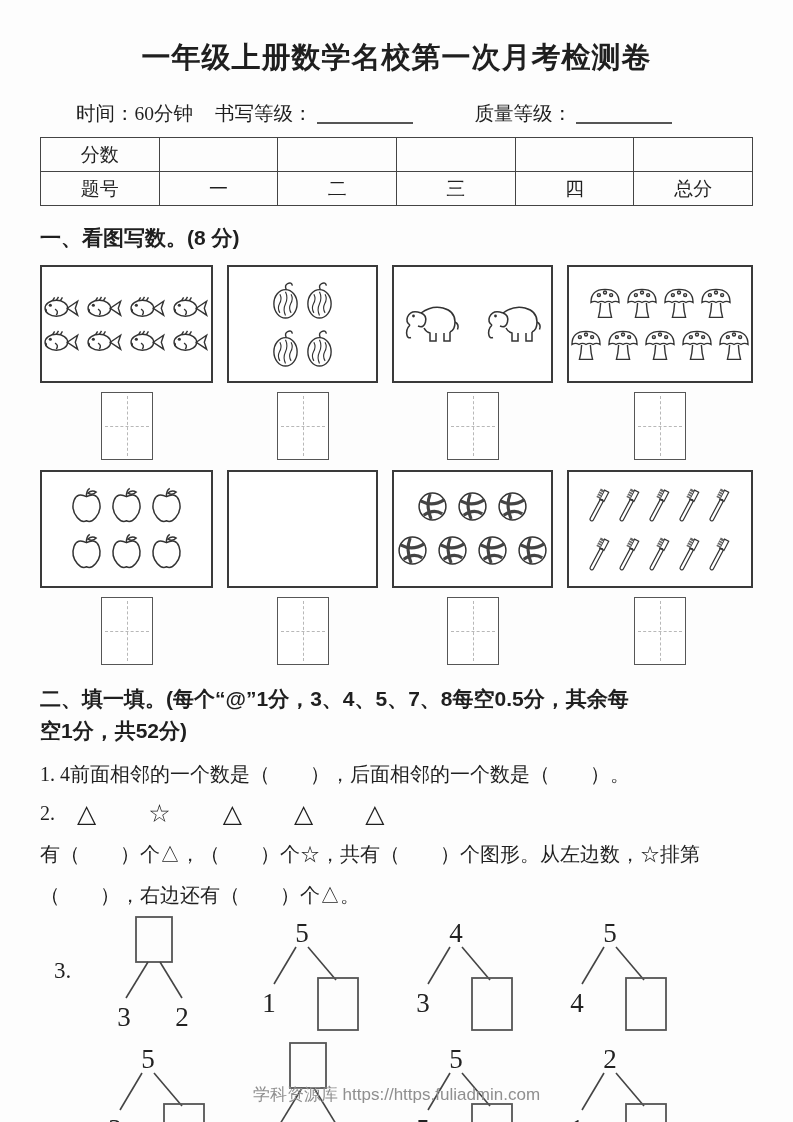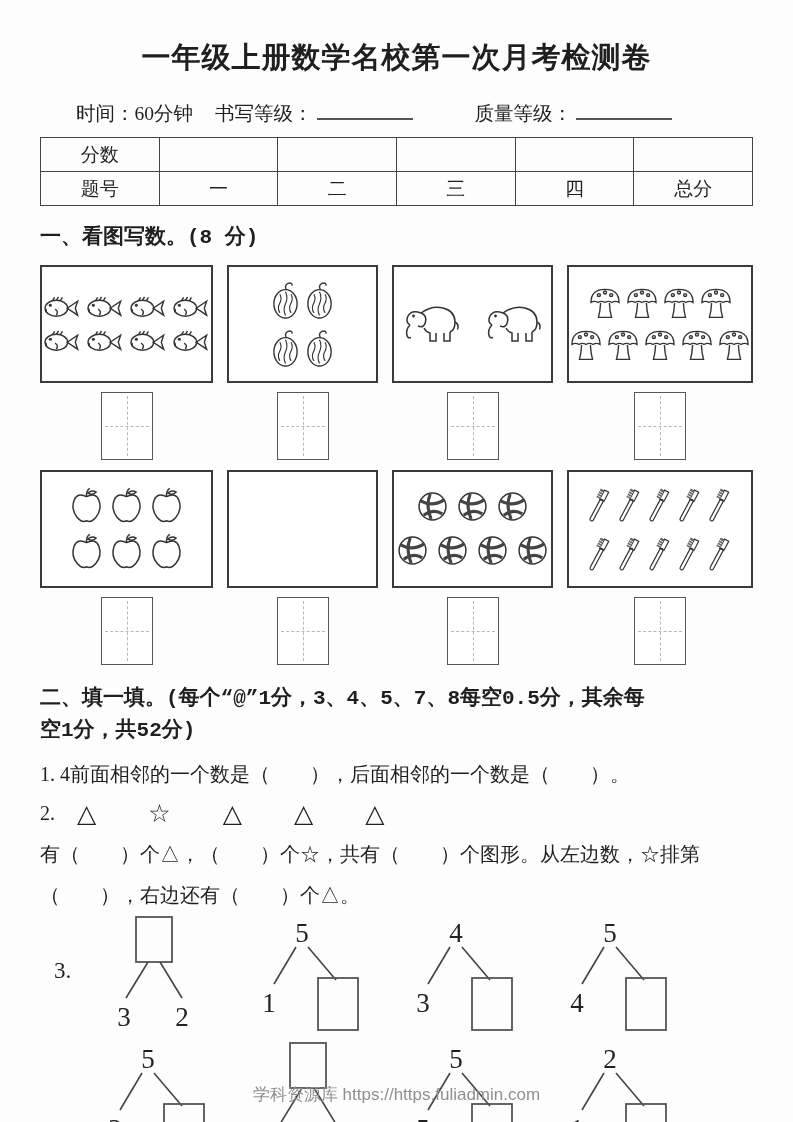--- a/index.html
+++ b/index.html
@@ -7,38 +7,38 @@
   .page {
     position:relative; width:793px; height:1122px; margin:0 auto;
     background:#fdfdfd; color:#1f1f1f; overflow:hidden;
     padding:26px 40px 8px 40px;
   }
   .title {
     text-align:center; font-family:"Liberation Sans", sans-serif;
     font-weight:bold; font-size:29px; letter-spacing:1px; margin-top:12px;
   }
   .info-line {
-    margin-top:22px; font-size:19.5px; display:flex; align-items:flex-start;
+    margin-top:22px; font-size:19.5px; display:flex; align-items:center;
     padding-left:36px;
   }
   .info-line .seg { white-space:pre; }
   .blank {
     display:inline-block; width:96px; border-bottom:2px solid #555;
     height:20px; margin:0 4px;
   }
   .gap-s { width:22px; } .gap-m { width:58px; }
   table.score-table {
     width:100%; border-collapse:collapse; margin-top:10px; table-layout:fixed;
   }
   table.score-table td {
     border:1.4px solid #444; height:34px; text-align:center;
     font-size:19px; font-family:"Liberation Serif", serif;
   }
   .sec-heading {
-    font-family:Liberation Mono, monospace; font-weight:bold;
+    font-family:Liberation Sans, sans-serif; font-weight:bold;
     font-size:21px; margin-top:16px; line-height:1.55;
   }
   .pic-grid {
     display:grid; grid-template-columns:repeat(4,1fr); column-gap:14px; row-gap:6px;
     margin-top:10px;
   }
   .pic-cell { display:flex; flex-direction:column; align-items:center; }
   .pic-box {
     width:100%; height:118px; border:2.2px solid #3a3a3a;
     display:flex; flex-direction:column; justify-content:center; gap:7px;

